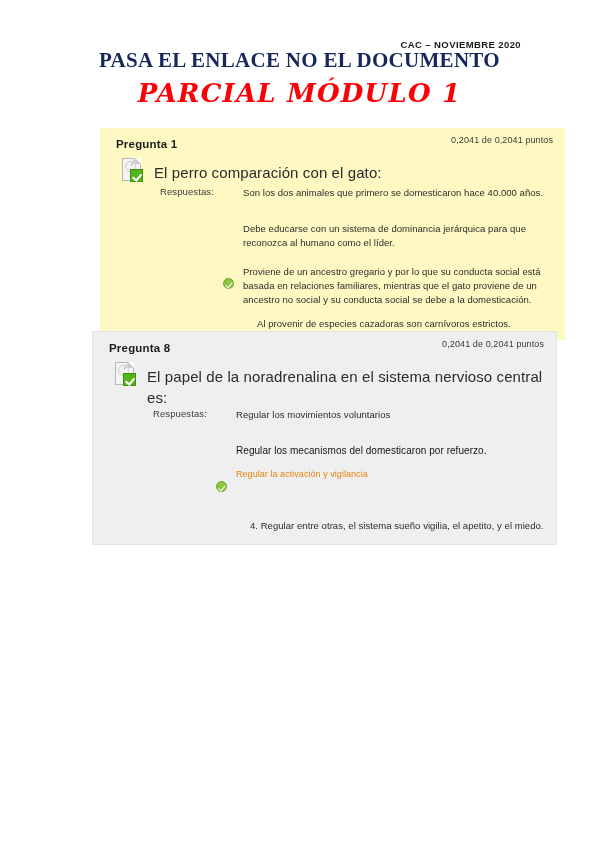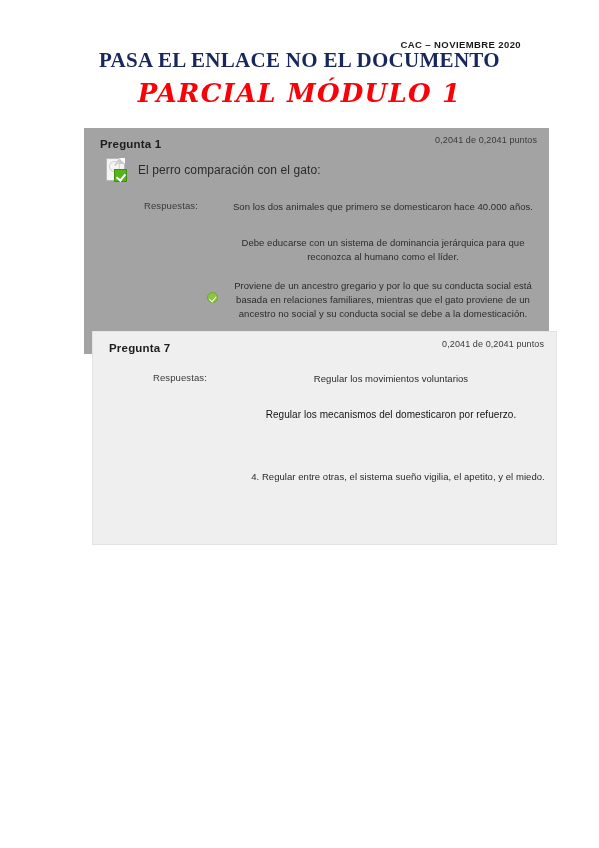--- a/index.html
+++ b/index.html
@@ -65,24 +65,24 @@
     color: #fb0007;
     letter-spacing: 1.2px;
   }
 
   
   .question {
     position: absolute;
     box-sizing: border-box;
   }
   .question.q1 {
-    left: 84px;
+    left: 100px;
     top: 128px;
     width: 465px;
-    background: #a3a3a3;
+    background: #fef9c3;
     padding: 6px 10px 10px 16px;
   }
   .question.q2 {
     left: 92px;
     top: 331px;
     width: 465px;
     height: 214px;
     background: #efefef;
     border: 1px solid #e3e3e3;
     padding: 6px 10px 10px 16px;
@@ -167,33 +167,31 @@
     content: "";
     position: absolute;
     left: 3px; top: 2px;
     width: 4px; height: 7px;
     border: solid #ffffff;
     border-width: 0 2px 2px 0;
     transform: rotate(40deg);
   }
 
   .q-stem {
-    font-size: 12px;
+    font-size: 15px;
     color: #2b2b2b;
     line-height: 1.4;
     padding-top: 2px;
     letter-spacing: 0.1px;
   }
 
   
   .answers {
     position: relative;
-    margin-top: 14px;
     padding-left: 44px;
-    text-align: center;
   }
   .answers-label {
     position: absolute;
     left: 44px;
     top: 0;
     font-size: 9.5px;
     color: #3a3a3a;
     letter-spacing: 0.1px;
   }
   .answer-list {
@@ -283,32 +281,44 @@
           <span>Proviene de un ancestro gregario y por lo que su conducta social está basada en relaciones familiares, mientras que el gato proviene de un ancestro no social y su conducta social se debe a la domesticación.</span>
         </div>
         <div class="spacer-sm"></div>
         <div class="answer indent">Al provenir de especies cazadoras son carnívoros estrictos.</div>
       </div>
     </div>
   </div>
 
   <div class="question q2">
     <div class="q-head">
-      <span class="q-number">Pregunta 7</span>
+      <span class="q-number">Pregunta 8</span>
       <span class="q-points">0,2041 de 0,2041 puntos</span>
     </div>
 
+    <div class="q-stem-row">
+      <span class="doc-icon">
+        <span class="sheet"></span>
+        <span class="glyph"></span>
+        <span class="badge"></span>
+      </span>
+      <div class="q-stem">El papel de la noradrenalina en el sistema nervioso central es:</div>
+    </div>
 
     <div class="answers">
       <span class="answers-label">Respuestas:</span>
       <div class="answer-list">
         <div class="answer">Regular los movimientos voluntarios</div>
         <div class="spacer-lg"></div>
         <div class="answer sel">Regular los mecanismos del domesticaron por refuerzo.</div>
         <div class="spacer-sm"></div>
+        <div class="answer feedback tick-below">
+          <span class="tick"></span>
+          <span>Regular la activación y vigilancia</span>
+        </div>
         <div class="spacer-lg"></div>
         <div class="spacer-md"></div>
         <div class="answer indent">4. Regular entre otras, el sistema sueño vigilia, el apetito, y el miedo.</div>
       </div>
     </div>
   </div>
 
 </div>
 
 </body></html>

